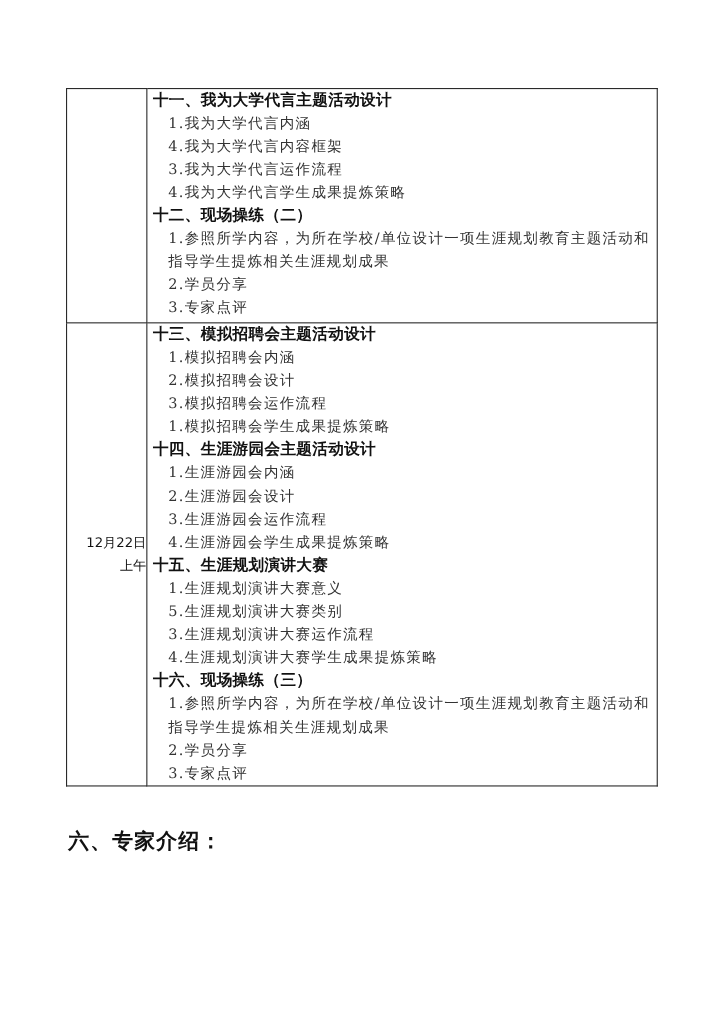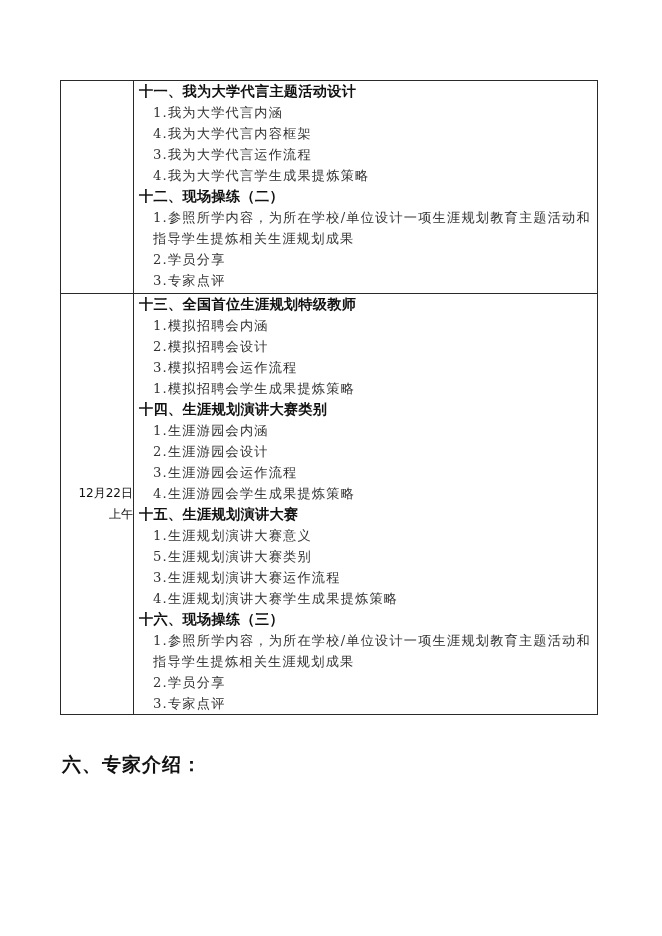--- a/index.html
+++ b/index.html
@@ -120,27 +120,27 @@
         <div class="line">3.专家点评</div>
       </td>
     </tr>
 
     <tr>
       <td class="time-cell">
         <div>12月22日</div>
         <div>上午</div>
       </td>
       <td class="content-cell">
-        <div class="heading">十三、全国首位生涯规划特级教师</div>
+        <div class="heading">十三、模拟招聘会主题活动设计</div>
         <div class="line">1.模拟招聘会内涵</div>
         <div class="line">2.模拟招聘会设计</div>
         <div class="line">3.模拟招聘会运作流程</div>
         <div class="line">1.模拟招聘会学生成果提炼策略</div>
 
-        <div class="heading">十四、生涯规划演讲大赛类别</div>
+        <div class="heading">十四、生涯游园会主题活动设计</div>
         <div class="line">1.生涯游园会内涵</div>
         <div class="line">2.生涯游园会设计</div>
         <div class="line">3.生涯游园会运作流程</div>
         <div class="line">4.生涯游园会学生成果提炼策略</div>
 
         <div class="heading">十五、生涯规划演讲大赛</div>
         <div class="line">1.生涯规划演讲大赛意义</div>
         <div class="line">5.生涯规划演讲大赛类别</div>
         <div class="line">3.生涯规划演讲大赛运作流程</div>
         <div class="line">4.生涯规划演讲大赛学生成果提炼策略</div>

